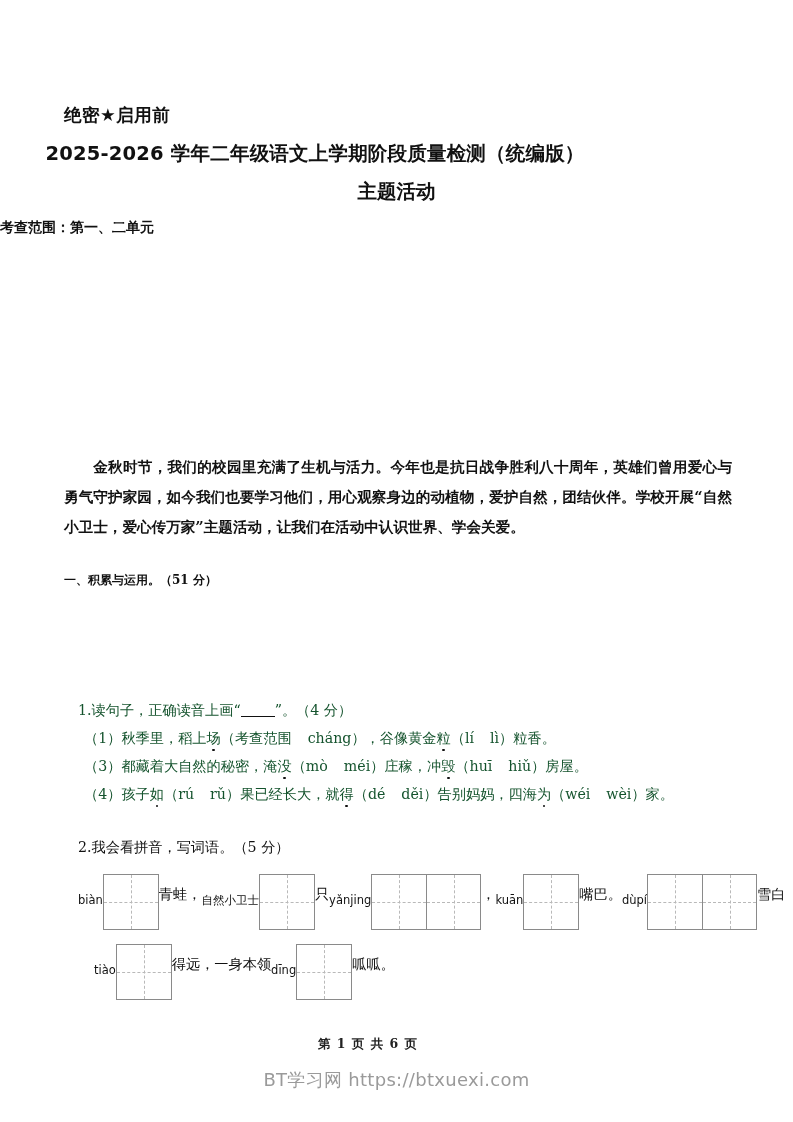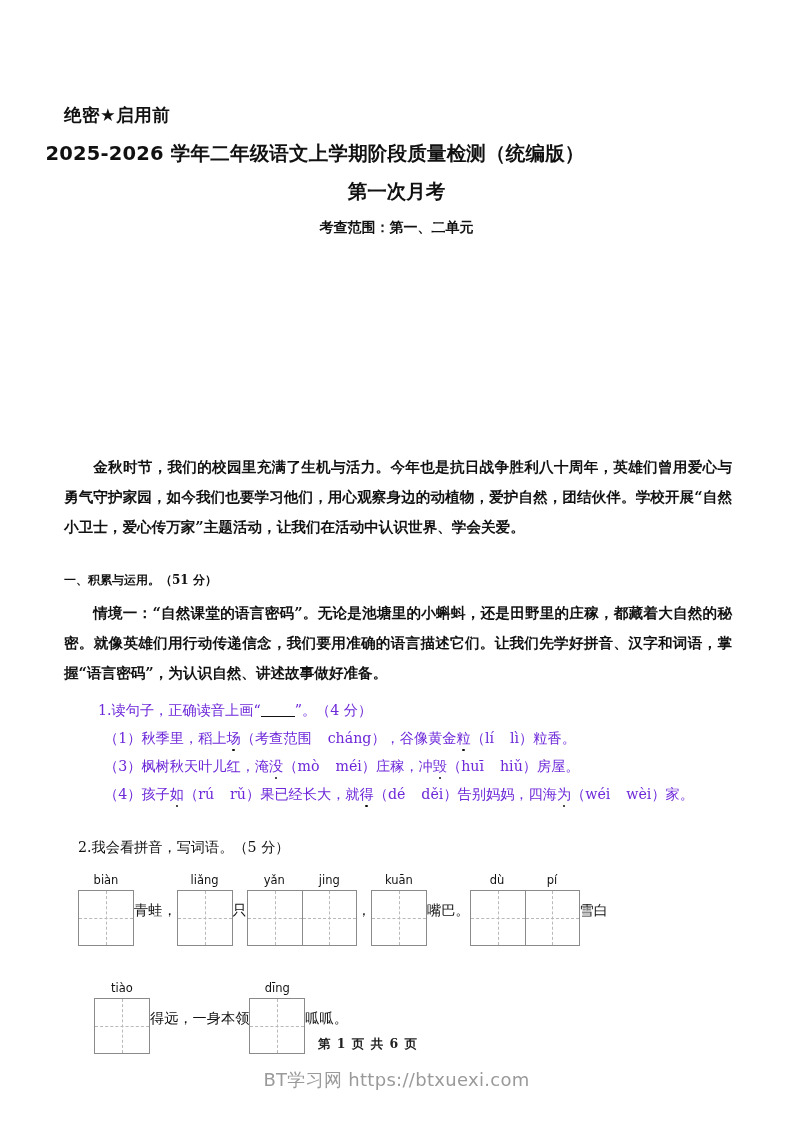--- a/index.html
+++ b/index.html
@@ -53,21 +53,20 @@
     text-align: center;
     font-family: "DejaVu Sans", "Liberation Sans", sans-serif;
     font-weight: bold;
     font-size: 19.5px;
     color: #111;
   }
   .scope-line {
     position: absolute;
     left: 0; top: 219px;
     width: 793px;
-    text-align: center;
     font-family: "DejaVu Serif", "Liberation Serif", serif;
     font-weight: bold;
     font-size: 14px;
     color: #111;
   }
 
   
   .notice-box {
     position: absolute;
     left: 62px;
@@ -129,22 +128,21 @@
 
   
   .q1-block {
     position: absolute;
     left: 78px;
     top: 696px;
     width: 660px;
     font-family: "DejaVu Serif", "Liberation Serif", serif;
     font-size: 14.2px;
     line-height: 1.98;
-    color: #6d28d9;
-    margin-left: 20px;
+    color: #14532d;
   }
   .q1-stem { }
   .q1-sub { padding-left: 6px; }
   .blank-underline {
     display: inline-block;
     width: 34px;
     border-bottom: 1px solid #111;
     vertical-align: -2px;
   }
   .dotted {
@@ -176,29 +174,29 @@
   
   .grid-row {
     position: absolute;
     display: flex;
     align-items: flex-end;
     font-family: "DejaVu Serif", "Liberation Serif", serif;
     font-size: 14.2px;
     color: #111;
   }
   .grid-row.row-a { left: 78px; top: 874px; }
-  .grid-row.row-b { left: 70px; top: 982px; padding-left: 24px; }
+  .grid-row.row-b { left: 70px; top: 944px; padding-left: 24px; }
 
   .inline-text {
     padding-bottom: 26px;
     white-space: nowrap;
   }
   .grid-group {
     display: flex;
-    flex-direction: column;
+    flex-direction: row;
     align-items: center;
   }
   .py-labels {
     display: flex;
     width: 100%;
   }
   .py-label {
     flex: 1 1 0;
     text-align: center;
     font-family: "DejaVu Sans", "Liberation Sans", sans-serif;
@@ -259,41 +257,40 @@
   }
 </style>
 </head>
 <body>
 
 <div class="page">
 
   <div class="secret-line">绝密★启用前</div>
 
   <div class="doc-title">2025-2026 学年二年级语文上学期阶段质量检测（统编版）</div>
-  <div class="doc-subtitle">第一次月考</div>
+  <div class="doc-subtitle">主题活动</div>
   <div class="scope-line">考查范围：第一、二单元</div>
 
 
   <div class="intro-para">金秋时节，我们的校园里充满了生机与活力。今年也是抗日战争胜利八十周年，英雄们曾用爱心与勇气守护家园，如今我们也要学习他们，用心观察身边的动植物，爱护自然，团结伙伴。学校开展“自然小卫士，爱心传万家”主题活动，让我们在活动中认识世界、学会关爱。</div>
 
   <div class="section-heading">一、积累与运用。（51 分）</div>
-  <div class="situation-para">情境一：“自然课堂的语言密码”。无论是池塘里的小蝌蚪，还是田野里的庄稼，都藏着大自然的秘密。就像英雄们用行动传递信念，我们要用准确的语言描述它们。让我们先学好拼音、汉字和词语，掌握“语言密码”，为认识自然、讲述故事做好准备。</div>
 
   <div class="q1-block">
     <div class="q1-stem">
       <span>1.读句子，正确读音上画“</span><span class="blank-underline"></span><span>”。（4 分）</span>
     </div>
 
     <div class="q1-sub">
       <span>（1）</span><span>秋季里，稻上</span><span class="dotted">场</span>（<span class="py">考查范围</span><span class="py-gap"></span><span class="py">cháng</span>）<span>，谷像黄金</span><span class="dotted">粒</span>（<span class="py">lí</span><span class="py-gap"></span><span class="py">lì</span>）<span>粒香。</span>
     </div>
 
 
     <div class="q1-sub">
-      <span>（3）</span><span>枫树秋天叶儿红，淹</span><span class="dotted">没</span>（<span class="py">mò</span><span class="py-gap"></span><span class="py">méi</span>）<span>庄稼，冲</span><span class="dotted">毁</span>（<span class="py">huī</span><span class="py-gap"></span><span class="py">hiǔ</span>）<span>房屋。</span>
+      <span>（3）</span><span>都藏着大自然的秘密，淹</span><span class="dotted">没</span>（<span class="py">mò</span><span class="py-gap"></span><span class="py">méi</span>）<span>庄稼，冲</span><span class="dotted">毁</span>（<span class="py">huī</span><span class="py-gap"></span><span class="py">hiǔ</span>）<span>房屋。</span>
     </div>
 
     <div class="q1-sub">
       <span>（4）</span><span>孩子</span><span class="dotted">如</span>（<span class="py">rú</span><span class="py-gap"></span><span class="py">rǔ</span>）<span>果已经长大，就</span><span class="dotted">得</span>（<span class="py">dé</span><span class="py-gap"></span><span class="py">děi</span>）<span>告别妈妈，四海</span><span class="dotted">为</span>（<span class="py">wéi</span><span class="py-gap"></span><span class="py">wèi</span>）<span>家。</span>
     </div>
   </div>
 
   <div class="q2-stem">2.我会看拼音，写词语。（5 分）</div>
 
   <div class="grid-row row-a">
@@ -303,21 +300,21 @@
         <div class="py-label">biàn</div>
       </div>
       <div class="cells">
         <div class="cell"></div>
       </div>
     </div>
     <span class="inline-text">青蛙，</span>
 
     <div class="grid-group">
       <div class="py-labels">
-        <div class="py-label">liǎng</div>
+        <div class="py-label">自然小卫士</div>
       </div>
       <div class="cells">
         <div class="cell"></div>
       </div>
     </div>
     <span class="inline-text">只</span>
 
     <div class="grid-group">
       <div class="py-labels">
         <div class="py-label">yǎn</div>

